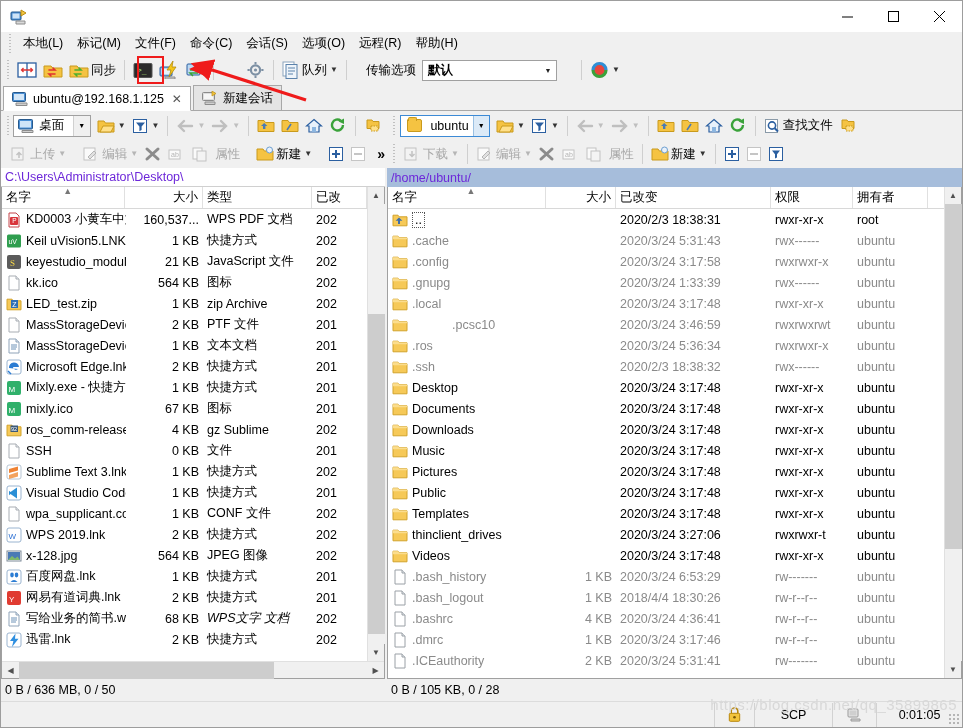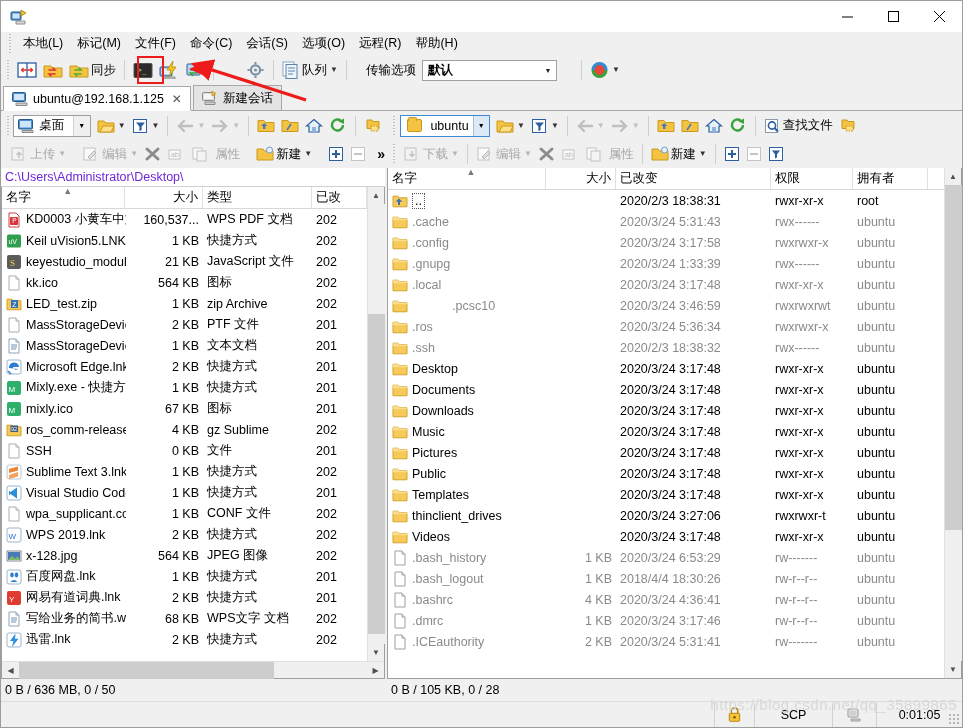--- a/index.html
+++ b/index.html
@@ -763,21 +763,21 @@
                         <path d="M10 1 v3 h3" fill="#dde6ef" stroke="#8fa3b8"></path>
                         <g stroke="#6f93b8">
                           <line x1="5" y1="7" x2="11" y2="7"></line>
                           <line x1="5" y1="9" x2="11" y2="9"></line>
                           <line x1="5" y1="11" x2="10" y2="11"></line>
                         </g>
                       </svg></span>
                     <span>写给业务的简书.wps</span>
                   </div>
                   <div class="cell num" style="width: 85px;">68 KB</div>
-                  <div class="cell " style="width: 120px;">WPS文字 文档</div>
+                  <div class="cell " style="width: 120px; font-style: italic;">WPS文字 文档</div>
                   <div class="cell " style="width: 60px;">202</div>
                 </div>
                 <div class="row">
                   <div class="cell" style="width: 136px;">
                     <span class="fico"><svg width="16" height="16" viewBox="0 0 16 16">
                         <rect x="1" y="1" width="14" height="14" rx="2" fill="#fff" stroke="#9ab4d0"></rect>
                         <path d="M9.5 1.5 L4 9 h3.4 l-1.4 6 6.5 -8.2 H9 z" fill="#2f8fe0"></path>
                       </svg></span>
                     <span>迅雷.lnk</span>
                   </div>
@@ -951,20 +951,23 @@
           </svg>
         </div>
         <div class="tb-btn">
           <svg width="16" height="16" viewBox="0 0 16 16">
             <rect x="1.5" y="1.5" width="13" height="13" fill="#fff" stroke="#2b5fa0"></rect>
             <path d="M4 4.5 h8 l-3 3.7 v3.3 l-2 1.1 v-4.4 z" fill="#2b5fa0"></path>
           </svg>
         </div>
       </div>
 
+      <div class="pathbar">
+        <span>/home/ubuntu/</span>
+      </div>
 
       <div class="list-wrap">
         <div style="display:flex; flex:1 1 auto; min-height:0;">
           <div style="flex:1 1 auto; display:flex; flex-direction:column; min-width:0;">
             <div class="hdr">
               <div class="hdr-cell" style="width:158px;">
                 <span>名字</span>
                 <span class="sortmark">▲</span>
               </div>
               <div class="hdr-cell num" style="width:70px;">

